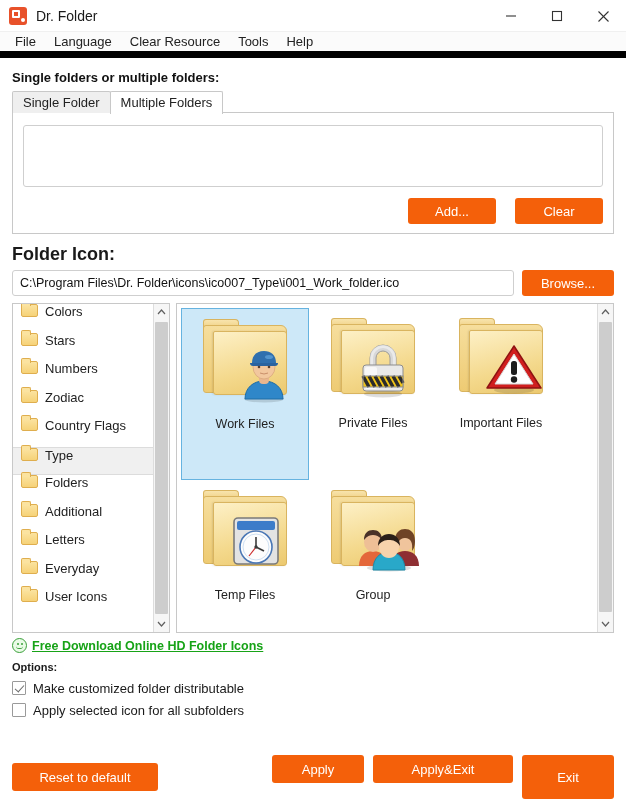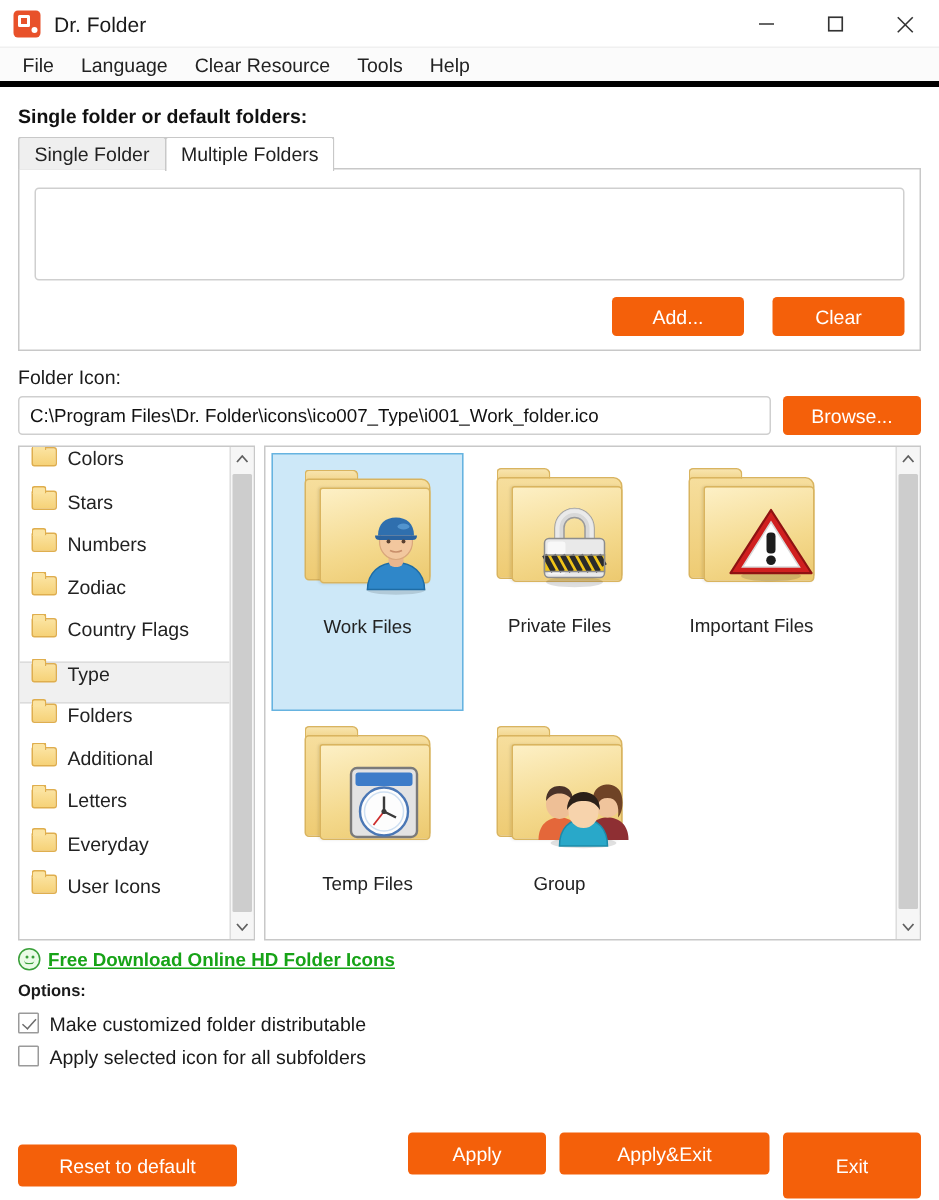--- a/index.html
+++ b/index.html
@@ -27,21 +27,21 @@
   .app-icon .sq{position:absolute;left:3px;top:3px;width:8px;height:8px;border:2px solid #fff;border-radius:1px;}
   .app-icon .dot{position:absolute;right:2.5px;bottom:2.5px;width:4px;height:4px;border-radius:50%;background:#fff;}
   .app-title{font-size:14px;color:#1a1a1a;}
   .wincontrols{position:absolute;right:0;top:0;height:32px;display:flex;}
   .wc{width:46px;height:32px;display:flex;align-items:center;justify-content:center;}
   .wc svg{display:block;}
 
   
   .menubar{
     height:26px;display:flex;align-items:center;
-    background:#fbfbfb;border-bottom:4px solid #000000;
+    background:#fbfbfb;border-bottom:7px solid #000000;
     padding-left:6px;
   }
   .menu-item{padding:3px 9px;font-size:13px;color:#222;cursor:default;}
 
   
   .content{padding:8px 12px 0 12px;}
   .section-label{font-weight:bold;font-size:13px;margin:4px 0 6px 0;color:#111;}
 
   
   .tabstrip{display:flex;align-items:flex-end;height:22px;position:relative;z-index:2;}
@@ -64,21 +64,21 @@
 
   .btn-orange{
     background:#f4600a;color:#ffffff;border:none;border-radius:3px;
     font-family:"Liberation Sans", sans-serif;font-size:13px;
     cursor:pointer;display:inline-flex;align-items:center;justify-content:center;
   }
   .btn-add{width:88px;height:26px;}
   .btn-clear{width:88px;height:26px;}
 
   
-  .fi-label{font-weight:normal;font-size:13px;margin:10px 0 5px 0;}
+  .fi-label{font-weight:bold;font-size:18px;margin:10px 0 5px 0;}
   .fi-row{display:flex;align-items:center;gap:8px;}
   .fi-input{
     flex:1;height:26px;border:1px solid #cfcfcf;border-radius:3px;
     background:#fff;padding:0 7px;font-family:"Liberation Sans", sans-serif;
     font-size:12.5px;color:#111;
   }
   .btn-browse{width:92px;height:26px;}
 
   
   .picker{display:flex;margin-top:7px;height:330px;}
@@ -208,21 +208,21 @@
 <div class="menubar">
   <div class="menu-item">File</div>
   <div class="menu-item">Language</div>
   <div class="menu-item">Clear Resource</div>
   <div class="menu-item">Tools</div>
   <div class="menu-item">Help</div>
 </div>
 
 <div class="content">
 
-  <div class="section-label">Single folder or default folders:</div>
+  <div class="section-label">Single folders or multiple folders:</div>
 
   <div class="tabstrip">
     <div class="tab">Single Folder</div>
     <div class="tab active">Multiple Folders</div>
   </div>
 
   <div class="tabpanel">
     <div class="folderlist-box"></div>
     <div class="addclear">
       <button class="btn-orange btn-add">Add...</button>

